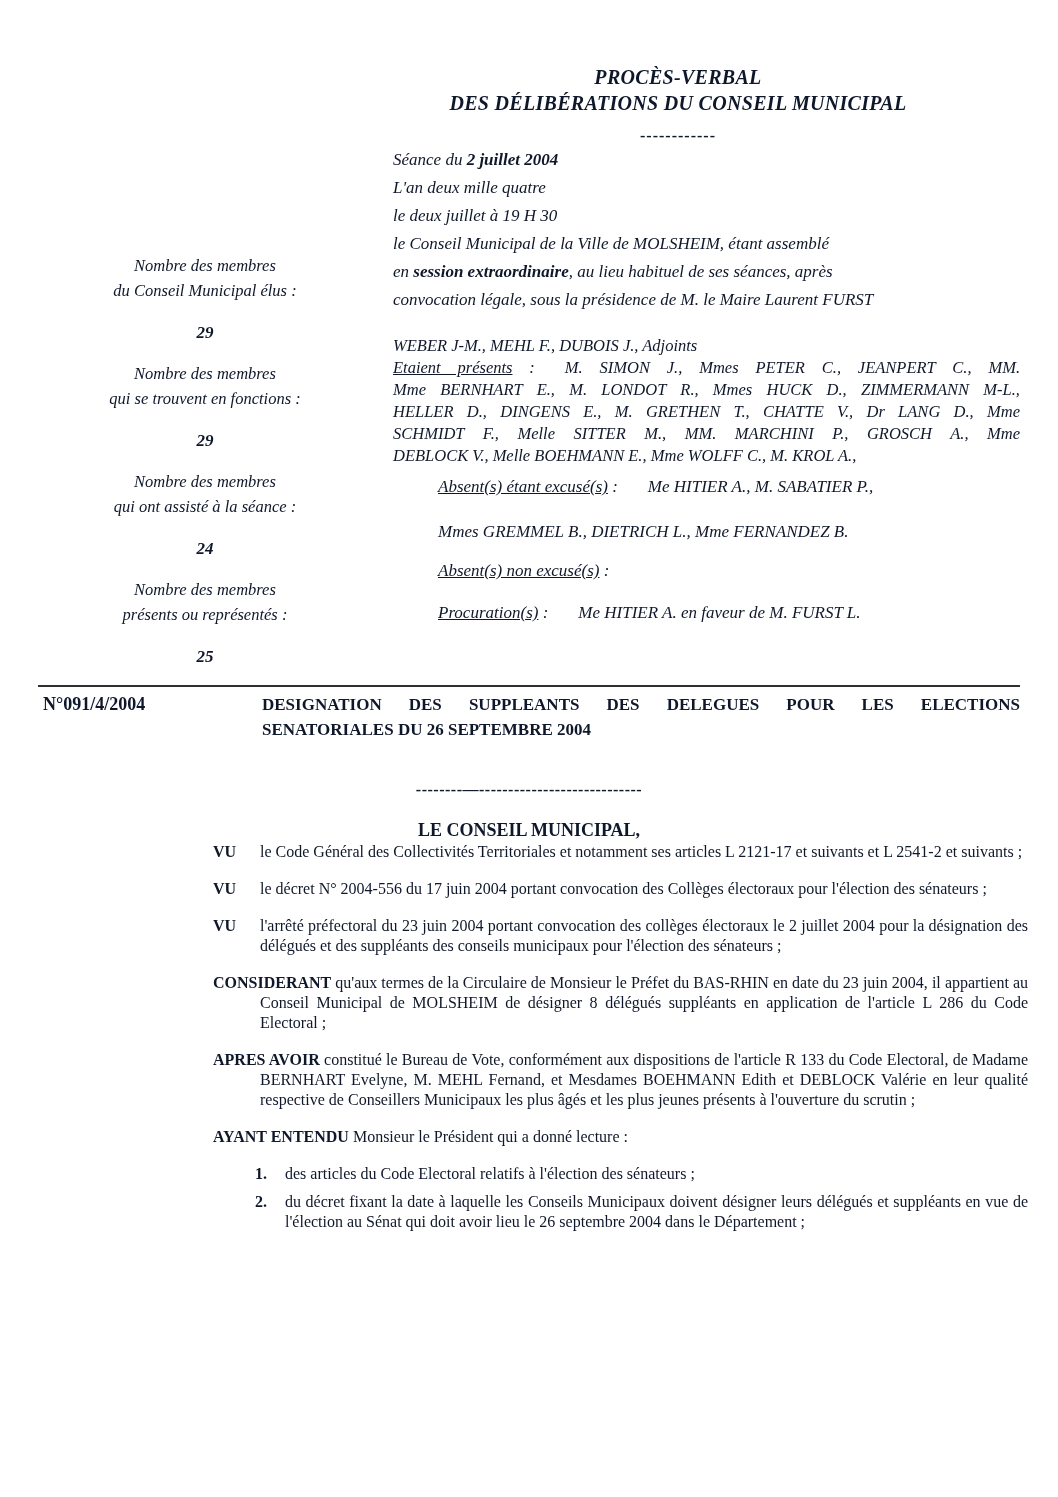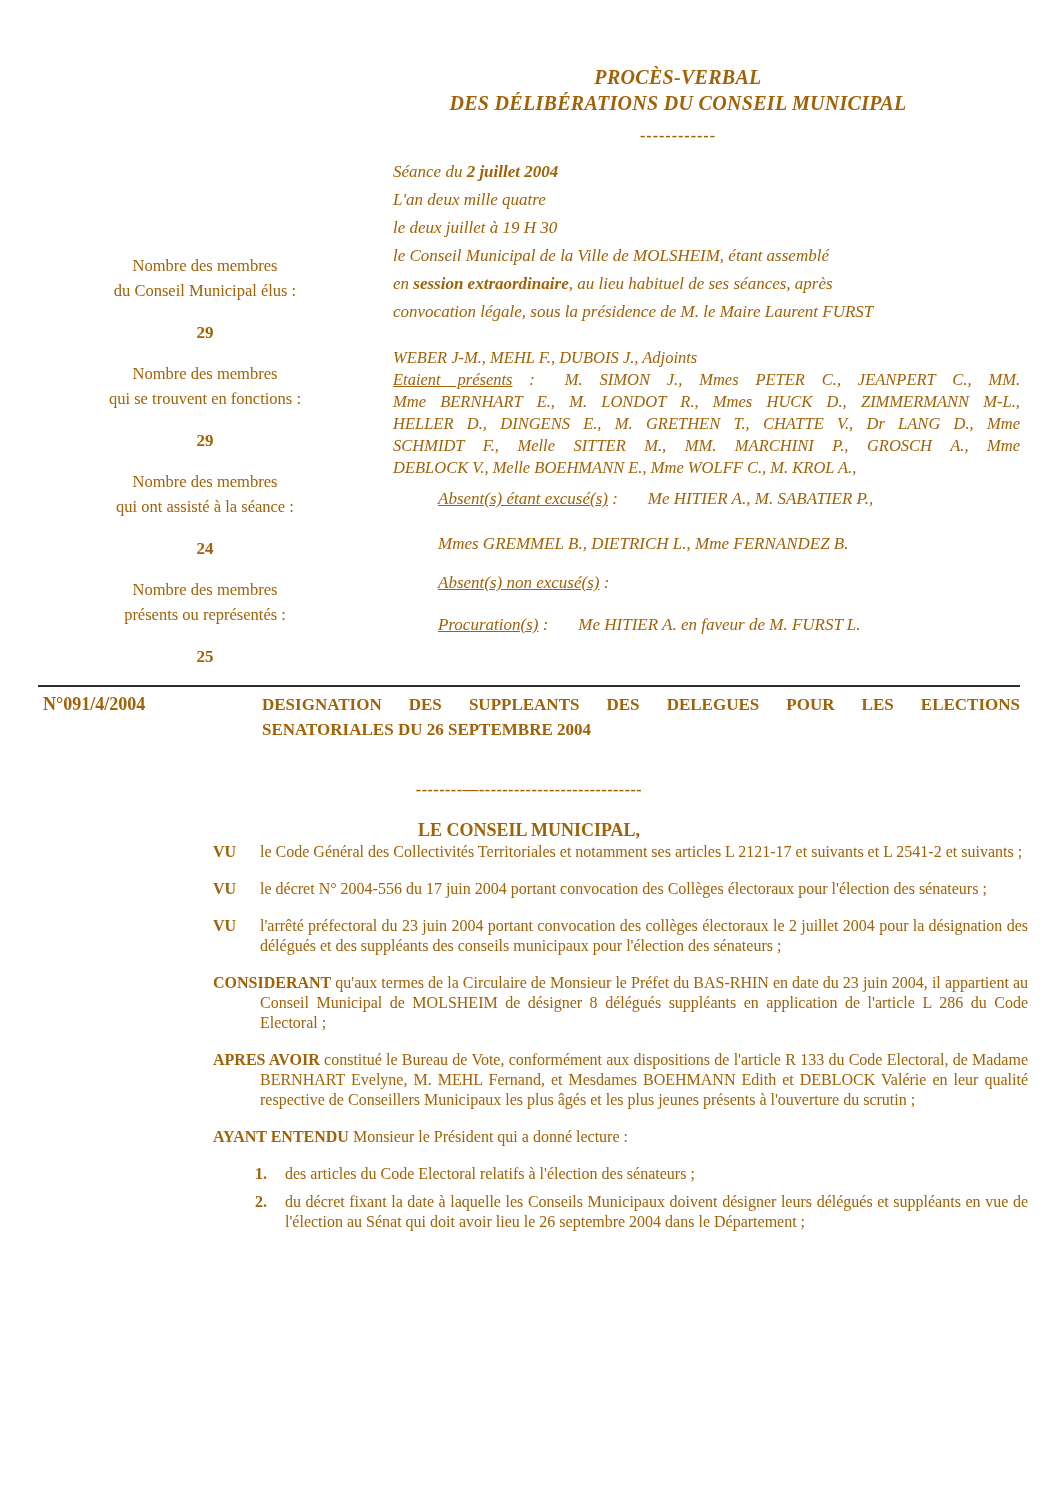--- a/index.html
+++ b/index.html
@@ -1,47 +1,47 @@
 <!DOCTYPE html>
 <html><head>
 <meta charset="utf-8">
 <style>
   html,body{margin:0;padding:0;background:#e8e8e8;}
   .page{
     position:relative;
     width:1058px;height:1497px;
     background:#ffffff;
     font-family:"Liberation Serif","DejaVu Serif",serif;
-    color:#a16207;
+    color:#0f172a;
     overflow:hidden;
     margin:0 auto;
   }
   
   .doc-header{
     position:absolute;left:393px;top:64px;width:570px;
     text-align:center;
   }
   .doc-title{
     font-size:20px;font-weight:bold;font-style:italic;
     line-height:26px;letter-spacing:.3px;
   }
   .title-dashes{
     font-weight:bold;font-size:16px;line-height:16px;margin-top:12px;
     letter-spacing:1px;
   }
   
   .stats{
     position:absolute;left:40px;top:253px;width:330px;
-    text-align:center;
+    text-align:center;font-style:italic;
   }
   .stat-label{font-size:16.5px;line-height:25px;}
   .stat-value{font-size:17px;font-weight:bold;line-height:25px;margin:17px 0 16px 0;}
   
   .right-col{
-    position:absolute;left:393px;top:158px;width:627px;
+    position:absolute;left:393px;top:146px;width:627px;
     font-style:italic;font-size:17px;
   }
   .seance-line{line-height:28px;}
   .bold{font-weight:bold;}
   .present-block{margin-top:21px;font-size:16.5px;line-height:22px;}
   .p-line{min-height:22px;}
   .j{text-align:justify;text-align-last:justify;}
   .u{text-decoration:underline;}
   .gap{display:inline-block;width:30px;}
   .att-line{font-size:17px;line-height:22px;margin-left:45px;}

